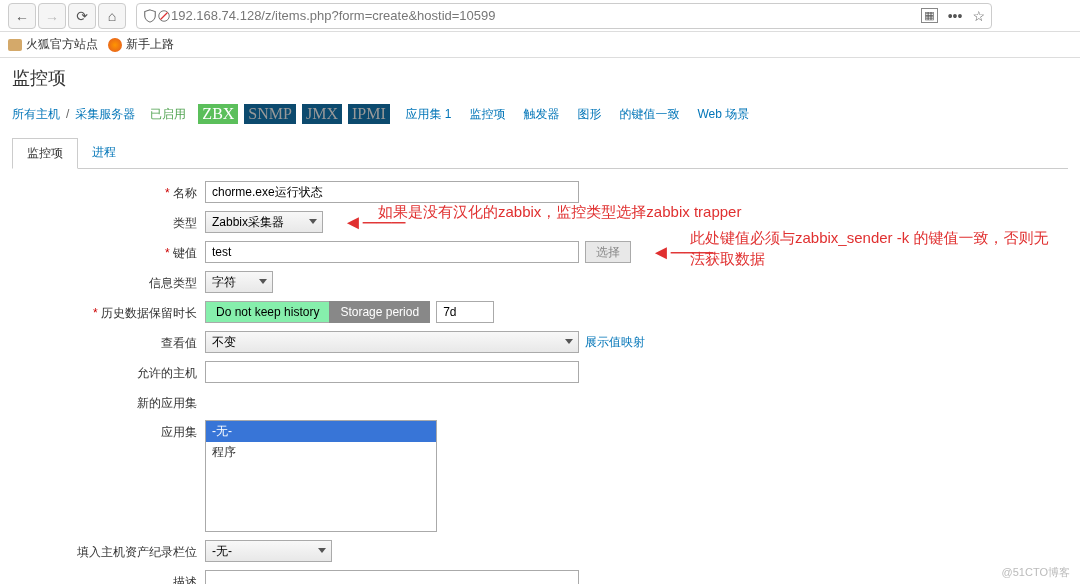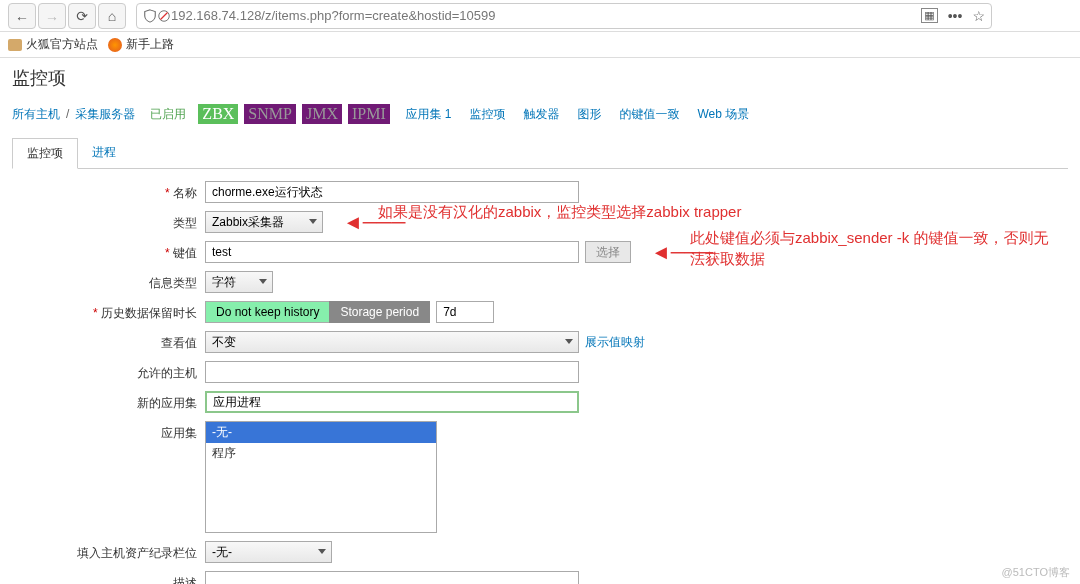--- a/index.html
+++ b/index.html
@@ -19,21 +19,21 @@
     .ff-icon { width: 14px; height: 14px; background: radial-gradient(circle, #ff9500, #e25822); border-radius: 50%; }
     
     
     .page-title { font-size: 18px; padding: 8px 12px; color: #333; font-weight: normal; }
     .breadcrumb { padding: 6px 12px; font-size: 12px; display: flex; align-items: center; gap: 4px; flex-wrap: wrap; }
     .bc-link { color: #0275b8; text-decoration: none; }
     .bc-sep { color: #666; margin: 0 2px; }
     .bc-enabled { color: #51a351; }
     .tag { display: inline-block; padding: 1px 4px; font-size: 16px; margin: 0 1px; font-family: Liberation Serif, serif; }
     .tag-zbx { background: #5bbf5b; color: #fff; }
-    .tag-gray { background: #701a75; color: #999; }
+    .tag-gray { background: #0c4a6e; color: #999; }
     
     .tabs { display: flex; border-bottom: 1px solid #ccc; margin: 8px 12px 0; }
     .tab { padding: 6px 14px; font-size: 12px; color: #0275b8; cursor: pointer; }
     .tab.active { color: #333; border: 1px solid #ccc; border-bottom: 1px solid #fff; margin-bottom: -1px; background: #fff; }
     
     .form-area { padding: 12px 0; }
     .form-row { display: flex; align-items: flex-start; margin-bottom: 8px; }
     .form-label { width: 205px; text-align: right; padding-right: 8px; padding-top: 4px; font-size: 12px; color: #333; }
     .req::before { content: "* "; color: #c00; }
     .form-control { display: flex; align-items: center; gap: 6px; }
@@ -180,23 +180,20 @@
 
   <div class="form-row">
     <div class="form-label">允许的主机</div>
     <div class="form-control">
       <input class="input-text" value="" style="">
     </div>
   </div>
 
   <div class="form-row">
     <div class="form-label">新的应用集</div>
-    <div class="form-control">
-      <input class="input-text green" value="应用进程" style="">
-    </div>
   </div>
 
   <div class="form-row">
     <div class="form-label">应用集</div>
     <div class="form-control">
       <div class="listbox">
         <div class="listbox-item selected">-无-</div>
         <div class="listbox-item">程序</div>
       </div>
     </div>

